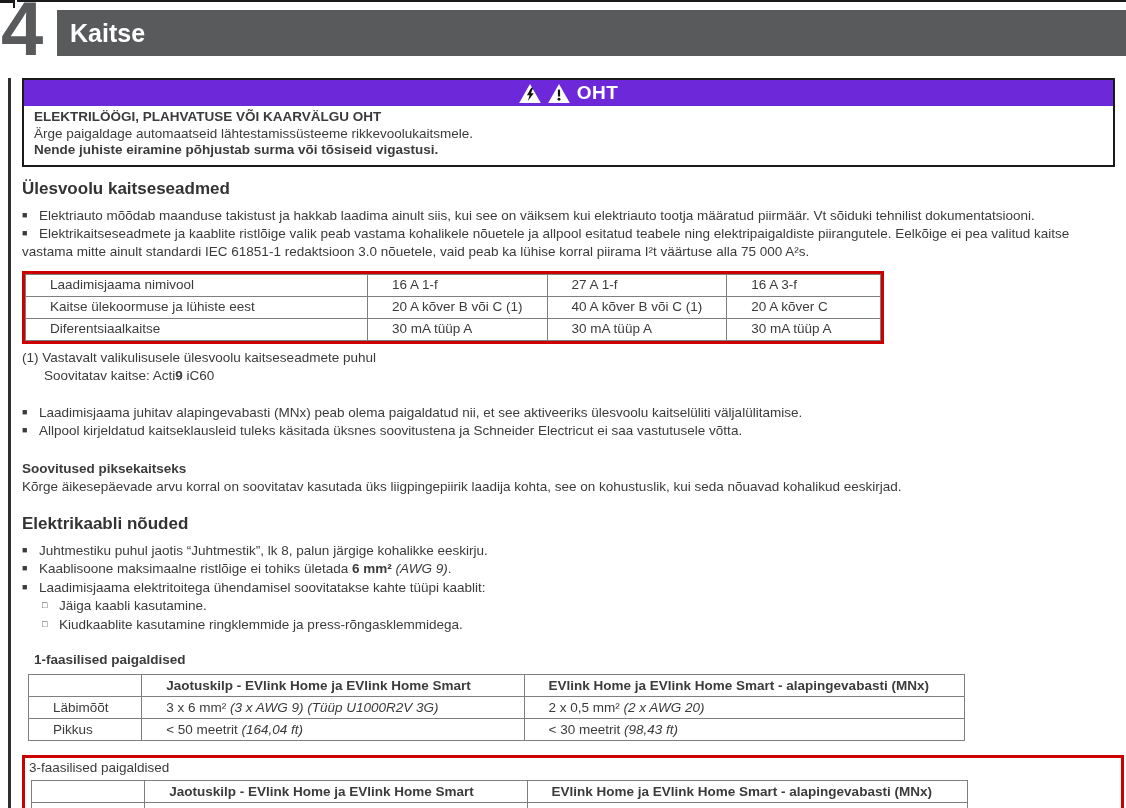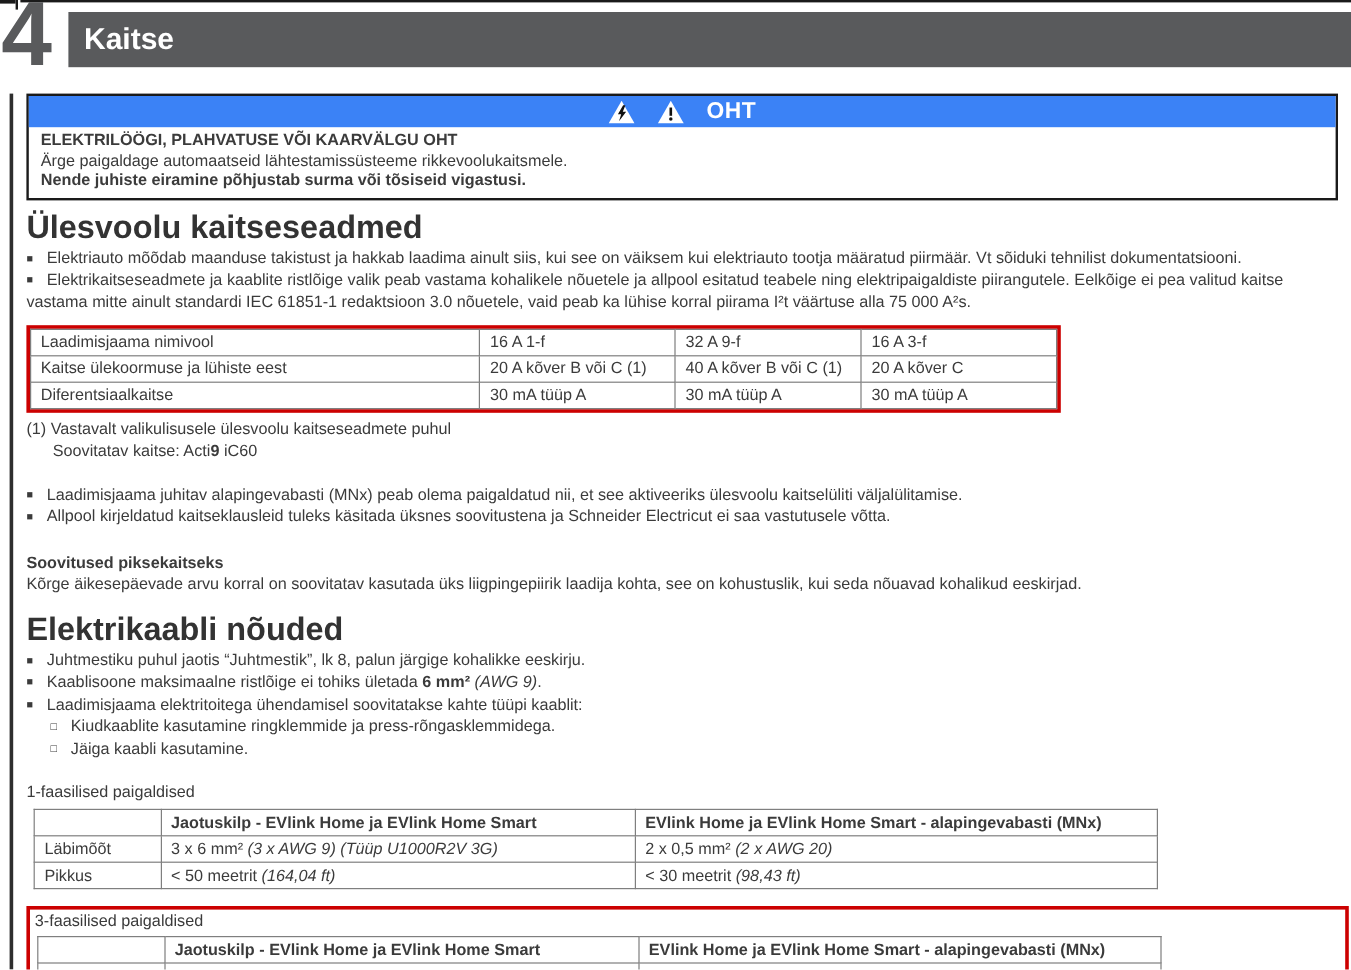--- a/index.html
+++ b/index.html
@@ -22,47 +22,47 @@
     background:#595a5c;display:flex;align-items:center;
   }
   .chapter-title{color:#ffffff;font-weight:bold;font-size:25px;padding-left:13px;}
 
   .change-bar{position:absolute;left:8px;top:78px;width:3px;height:730px;background:#2e2e2e;}
 
   .content{position:absolute;left:22px;top:78px;width:1093px;}
 
   .danger-box{border:2px solid #1a1a1a;}
   .danger-header{
-    background:#3b82f6;color:#fff;height:26px;
-    display:flex;align-items:center;justify-content:center;gap:19px;
+    background:#6d28d9;color:#fff;height:26px;
+    display:flex;align-items:center;justify-content:center;gap:7px;
     font-weight:bold;font-size:19px;letter-spacing:0.5px;
   }
   .danger-header svg{display:block;}
   .danger-body{padding:3px 10px 6px 10px;line-height:16.5px;}
   .b{font-weight:bold;}
   .it{font-style:italic;}
 
-  h2.sec{font-size:27px;font-weight:bold;color:#333;margin:10px 0 5px 0;line-height:24px;}
+  h2.sec{font-size:17px;font-weight:bold;color:#333;margin:10px 0 5px 0;line-height:24px;}
   .para{margin:0;}
   .bullet{display:inline-block;width:17px;font-size:9px;vertical-align:1.5px;color:#3b3b3b;}
   .sub{margin-left:20px;}
   .subhead{font-weight:bold;margin:20px 0 0 0;}
 
   .red-wrap{border:3px solid #cc0000;}
   .t1-wrap{margin-top:10px;width:856px;}
   table{border-collapse:collapse;font-size:13.5px;color:#3b3b3b;}
-  td,th{border:1px solid #7f7f7f;padding:1px 8px;height:19px;text-align:left;
+  td,th{border:1px solid #7f7f7f;padding:1px 24px;height:19px;text-align:left;
         font-weight:normal;white-space:nowrap;overflow:hidden;}
   th.hb{font-weight:bold;}
   .t1{width:100%;}
   .footnote{margin:5px 0 0 0;}
   .footnote .l2{margin-left:22px;}
   .gap20{margin-top:18px;}
 
-  .caption{margin:18px 0 5px 0;}
+  .caption{margin:18px 0 5px 12px;font-weight:bold;}
   .cable-table{width:937px;margin-left:6px;}
 
   .red-box3{margin-top:14px;width:1092px;padding:0 2px 3px 2px;}
   .red-box3 .caption3{margin:1px 0 3px 2px;}
 </style>
 </head>
 <body>
 
 <div class="top-rule-a"></div>
 <div class="top-tick"></div>
@@ -111,21 +111,21 @@
       <colgroup>
           <col style="width:375px">
           <col style="width:163px">
           <col style="width:155px">
           <col style="width:163px">
         </colgroup>
       <tbody>
           <tr>
         <td>Laadimisjaama nimivool</td>
         <td>16 A 1-f</td>
-        <td>32 A 9-f</td>
+        <td>27 A 1-f</td>
         <td>16 A 3-f</td>
       </tr>
       <tr>
         <td>Kaitse ülekoormuse ja lühiste eest</td>
         <td>20 A kõver B või C (1)</td>
         <td>40 A kõver B või C (1)</td>
         <td>20 A kõver C</td>
       </tr>
       <tr>
         <td>Diferentsiaalkaitse</td>
@@ -146,22 +146,22 @@
   <p class="para"><span class="bullet">■</span><span>Allpool kirjeldatud kaitseklausleid tuleks käsitada üksnes soovitustena ja Schneider Electricut ei saa vastutusele võtta.</span></p>
 
   <p class="para subhead">Soovitused piksekaitseks</p>
   <p class="para">Kõrge äikesepäevade arvu korral on soovitatav kasutada üks liigpingepiirik laadija kohta, see on kohustuslik, kui seda nõuavad kohalikud eeskirjad.</p>
 
   <h2 class="sec" style="margin-top:16px;">Elektrikaabli nõuded</h2>
 
   <p class="para"><span class="bullet">■</span><span>Juhtmestiku puhul jaotis “Juhtmestik”, lk 8, palun järgige kohalikke eeskirju.</span></p>
   <p class="para"><span class="bullet">■</span><span>Kaablisoone maksimaalne ristlõige ei tohiks ületada </span><span class="b">6 mm²</span><span class="it"> (AWG 9)</span><span>.</span></p>
   <p class="para"><span class="bullet">■</span><span>Laadimisjaama elektritoitega ühendamisel soovitatakse kahte tüüpi kaablit:</span></p>
+  <p class="para sub"><span class="bullet">□</span><span>Jäiga kaabli kasutamine.</span></p>
   <p class="para sub"><span class="bullet">□</span><span>Kiudkaablite kasutamine ringklemmide ja press-rõngasklemmidega.</span></p>
-  <p class="para sub"><span class="bullet">□</span><span>Jäiga kaabli kasutamine.</span></p>
 
   <p class="para caption">1-faasilised paigaldised</p>
   <table class="cable-table">
     <colgroup>
         <col style="width:140px">
         <col style="width:472px">
         <col style="width:475px">
       </colgroup>
     <tbody>
         <tr>

